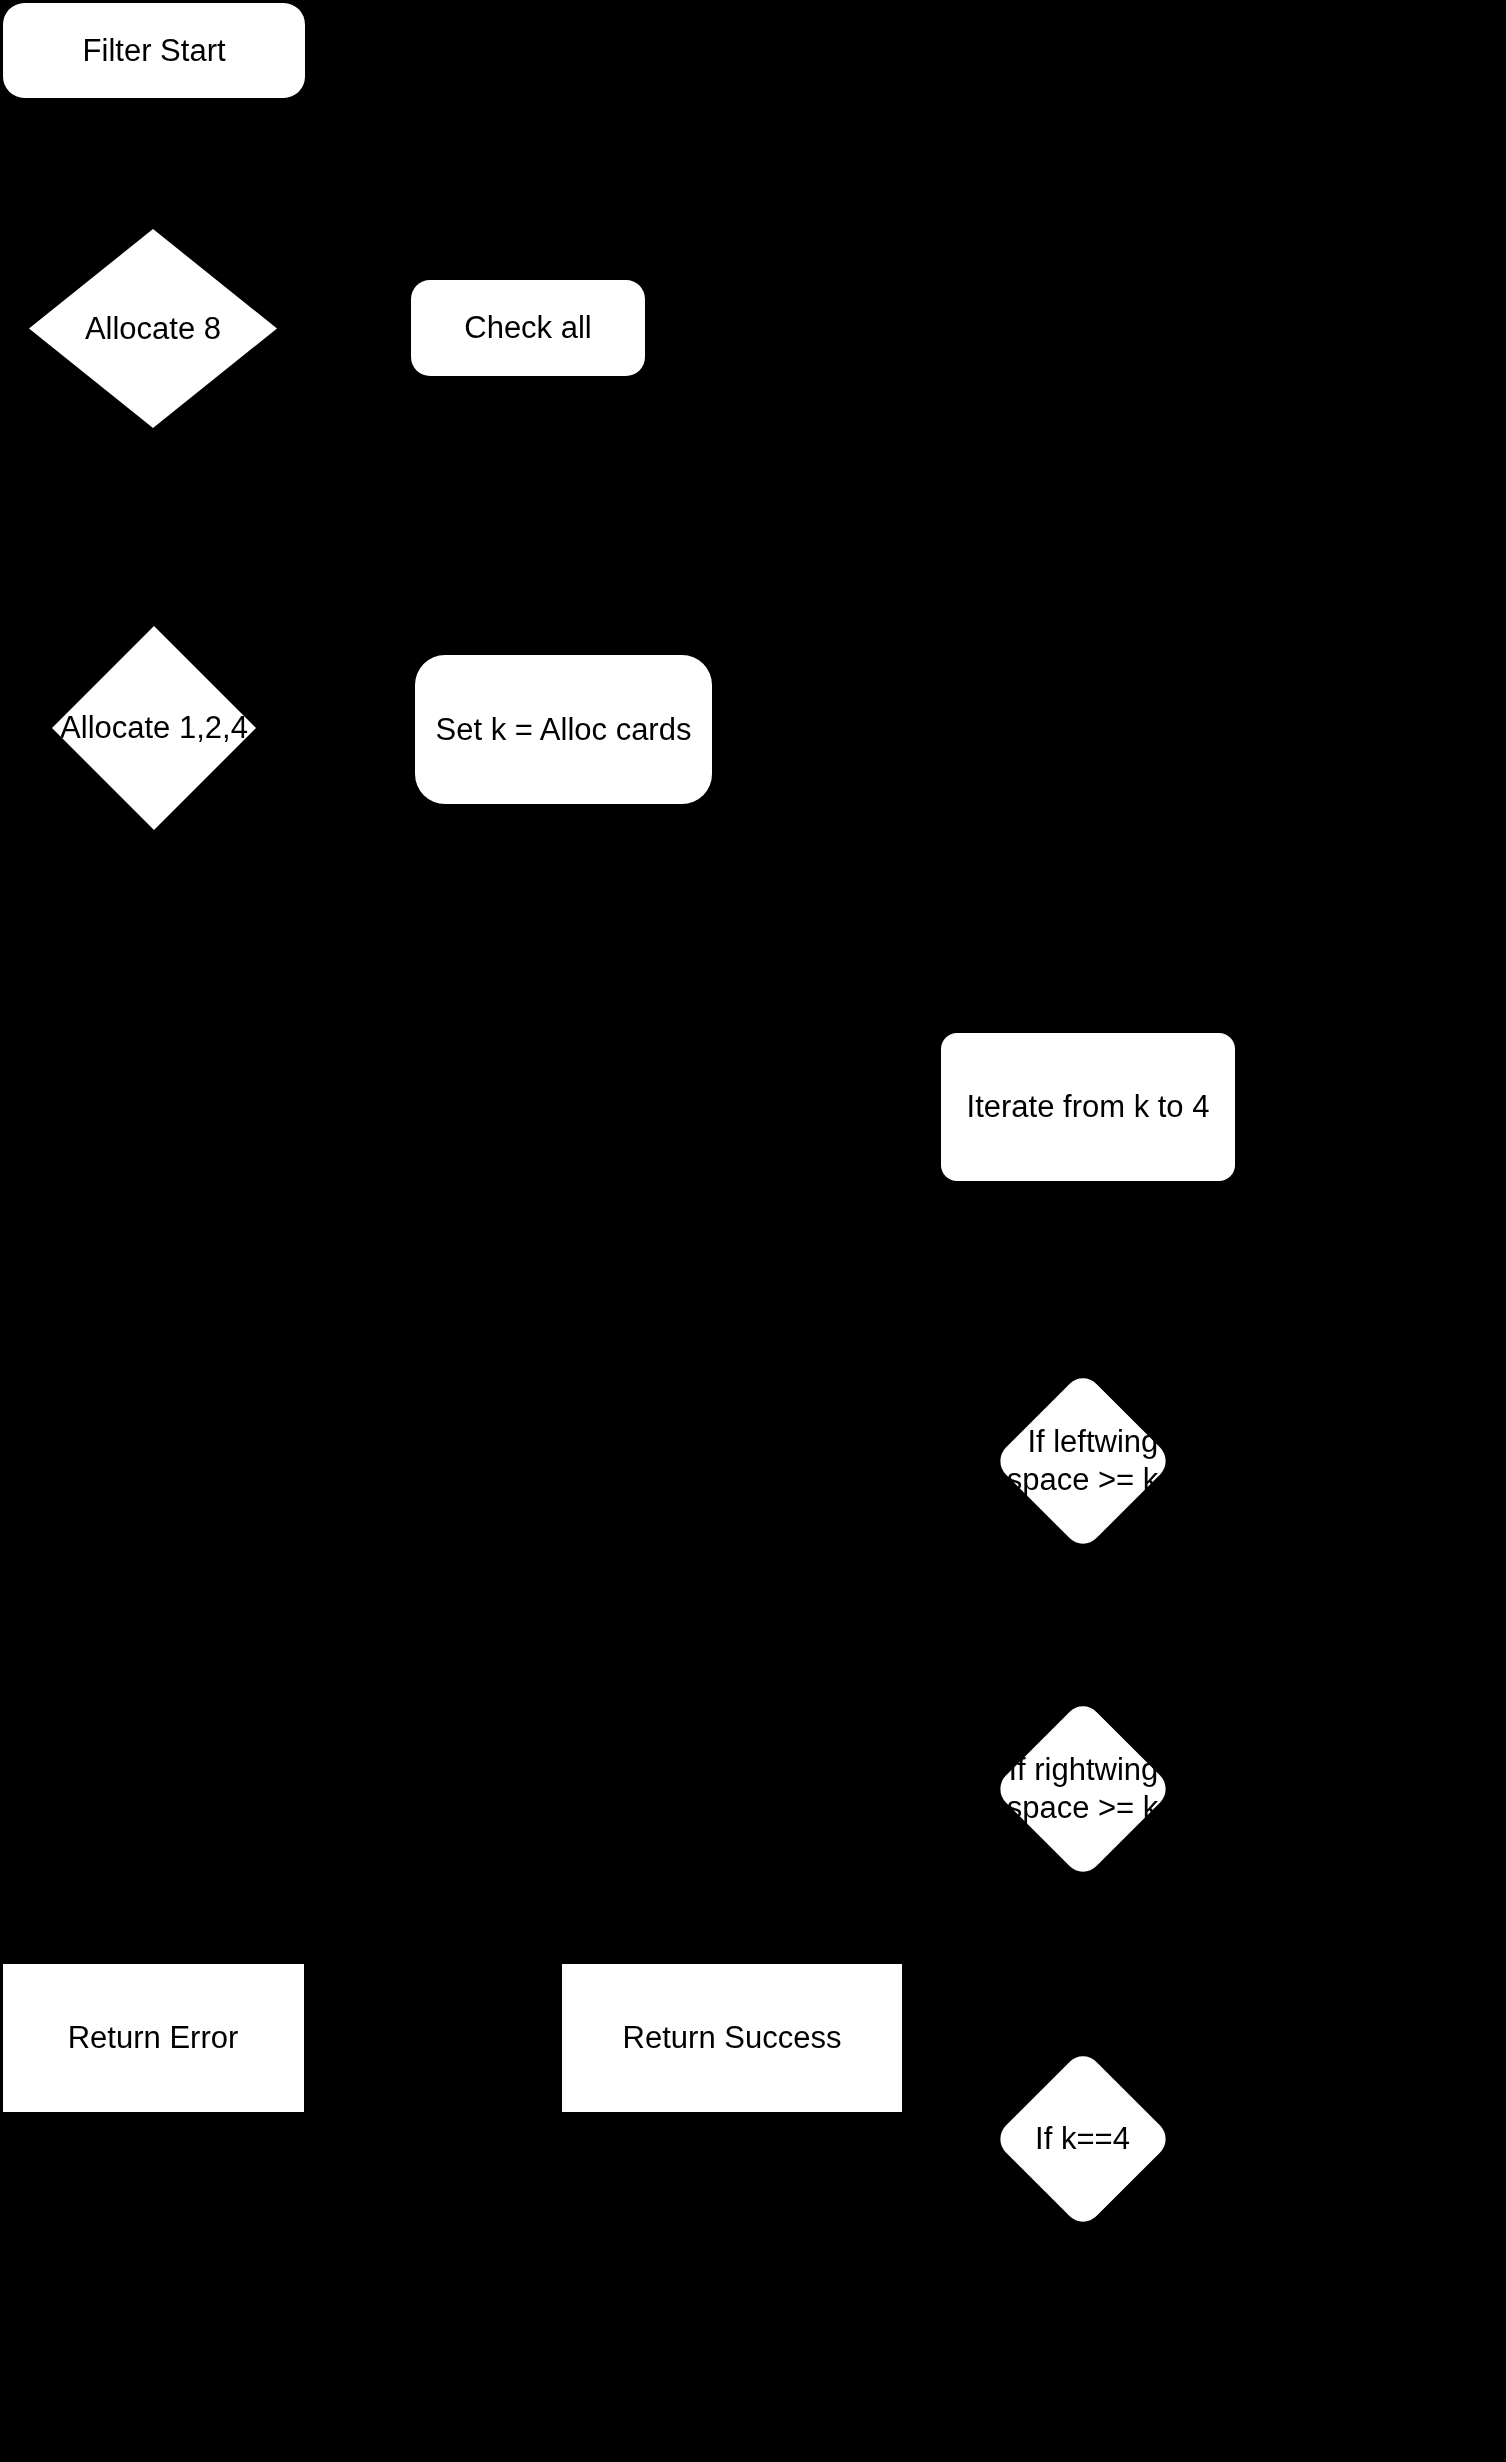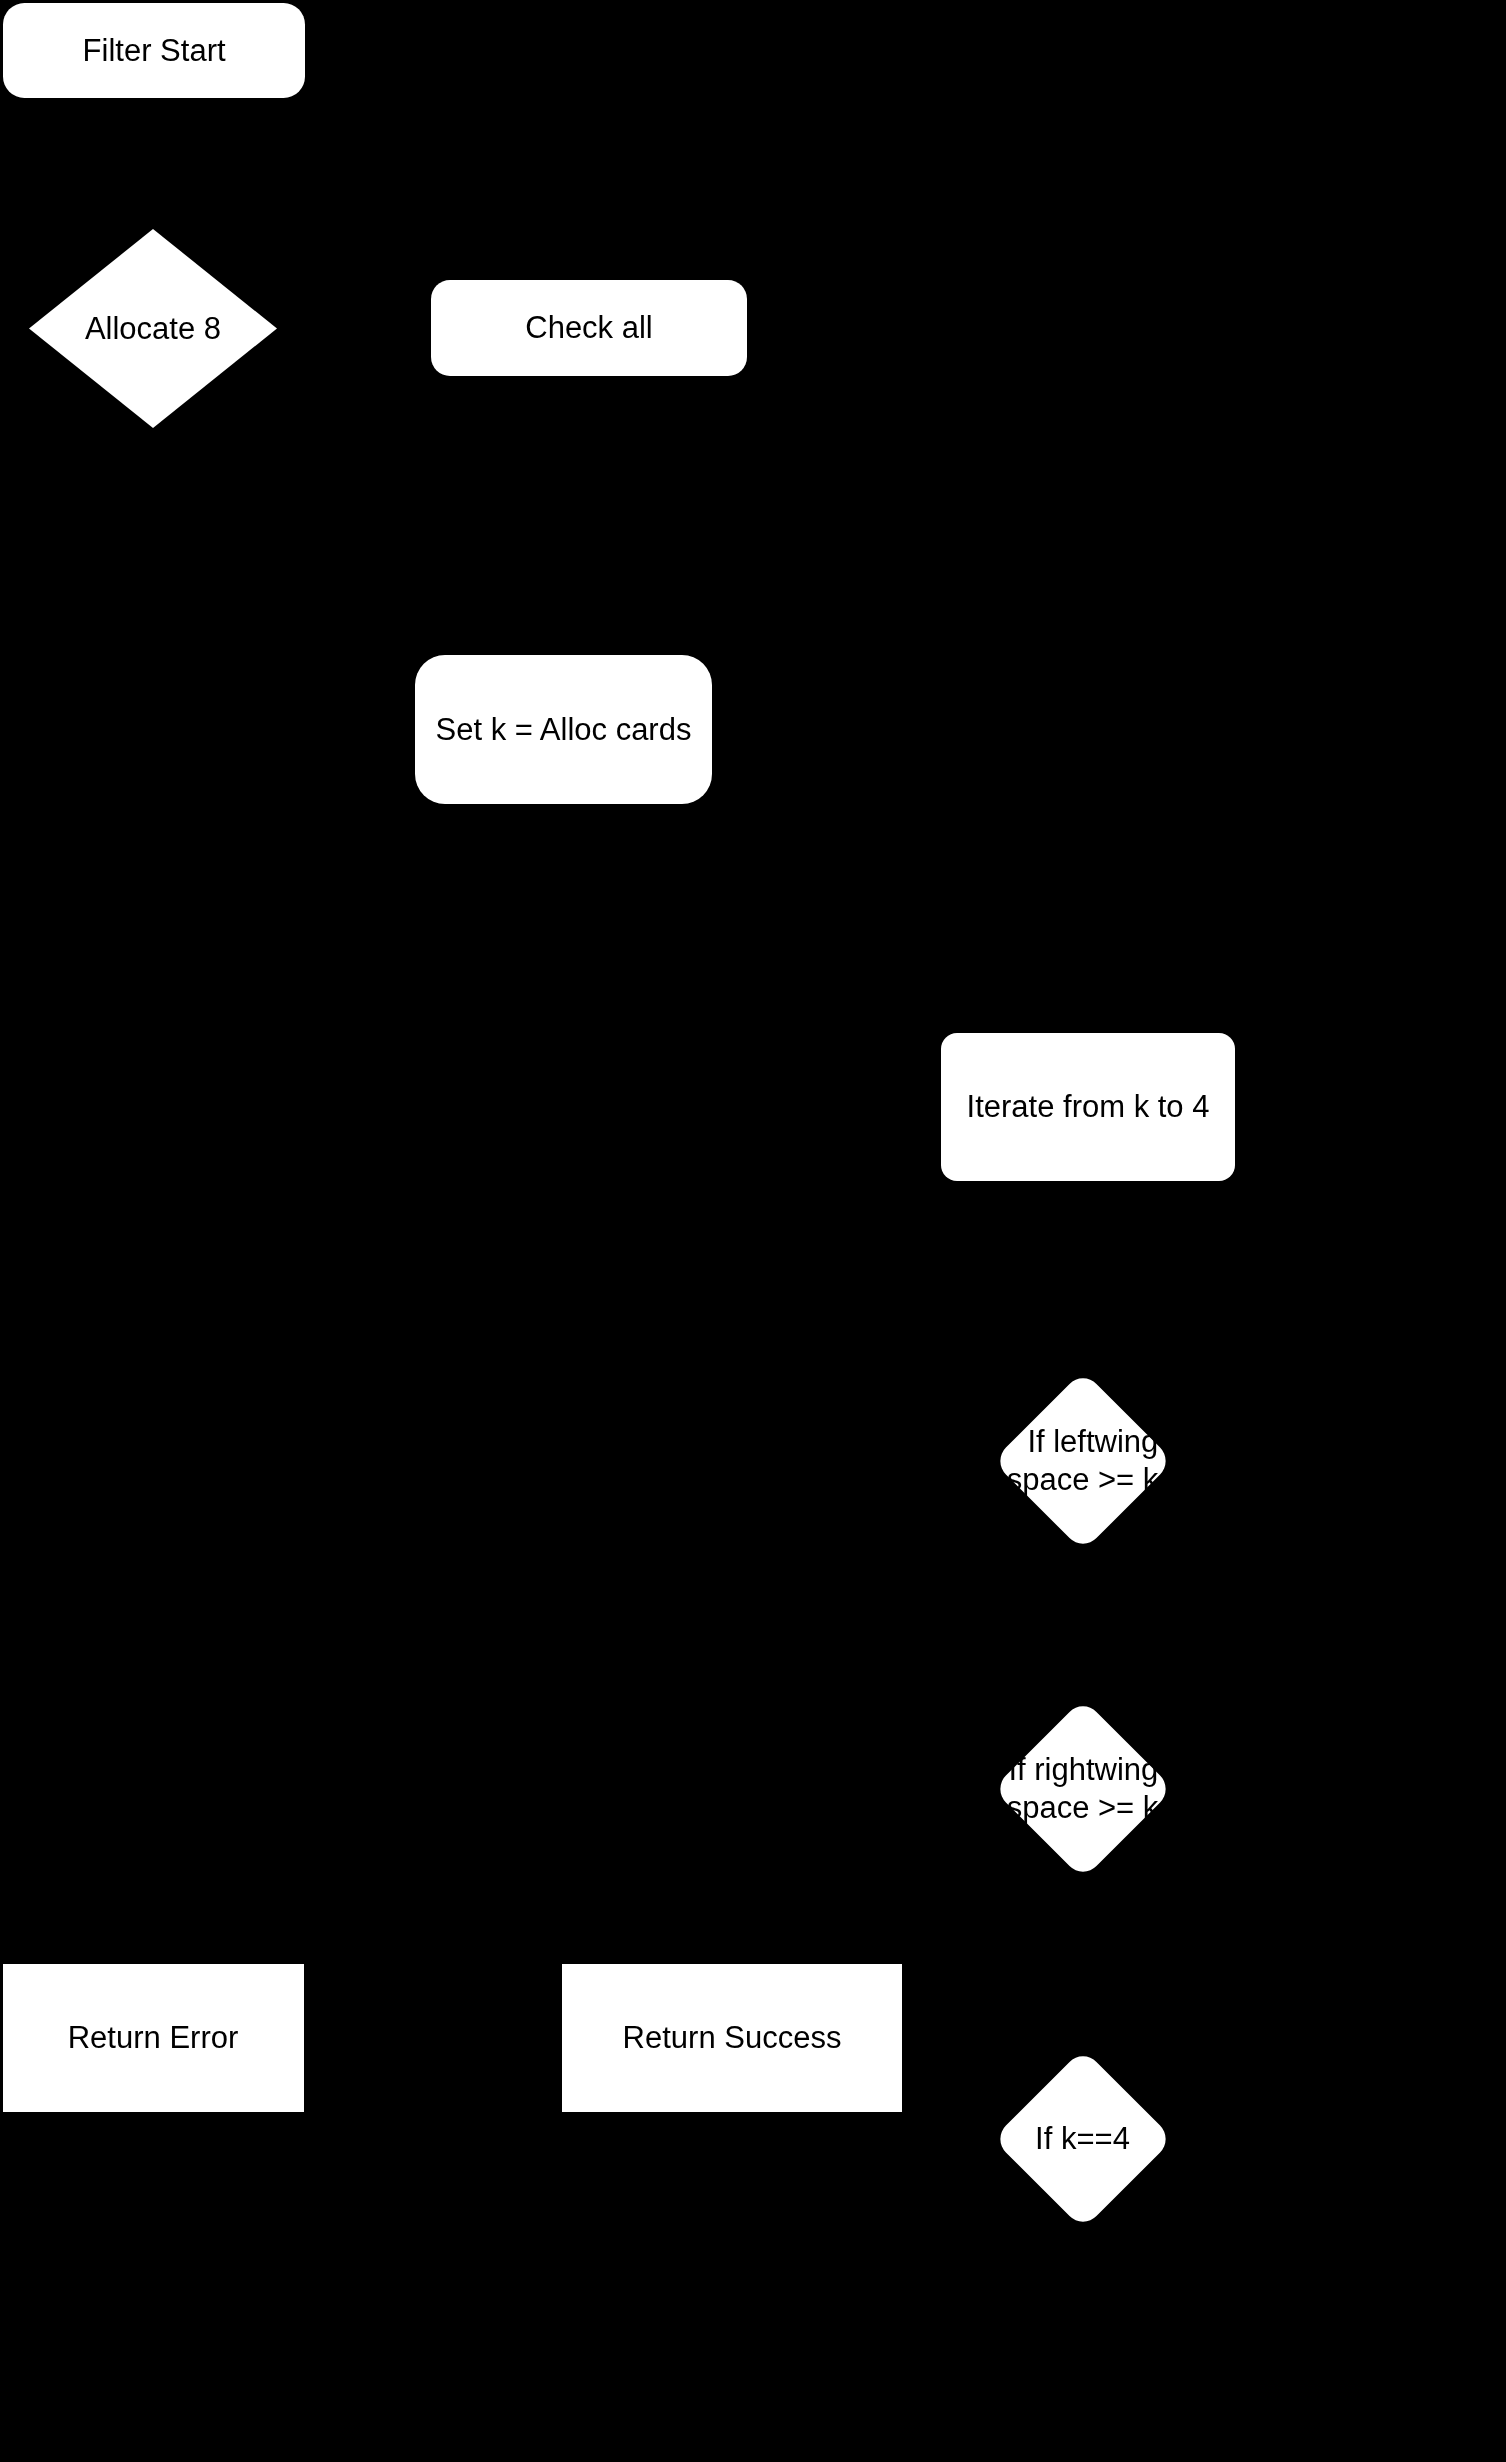--- a/index.html
+++ b/index.html
@@ -51,21 +51,21 @@
     transform: rotate(45deg);
   }
   .rd-label {
     position: relative;
     z-index: 1;
   }
 
   
   #n-filter-start   { left: 3.1px;    top: 3.1px;    width: 302px; height: 95px; border-radius: 21.4px; }
   #n-allocate-8     { left: 29px;   top: 229px;  width: 248px; height: 199px; }
-  #n-check-all      { left: 411px;  top: 280px;  width: 316px; height: 96px; border-radius: 19px; margin-left: 20px; }
+  #n-check-all      { left: 411px;  top: 280px;  width: 234px; height: 96px; border-radius: 19px; }
   #n-allocate-124   { left: 52px;   top: 626px;  width: 204px; height: 204px; }
   #n-set-k          { left: 415px;  top: 655px; width: 297px; height: 149px; border-radius: 30px; }
   #n-iterate        { left: 941px; top: 1033px; width: 294px; height: 148px; border-radius: 16px; }
   #n-if-leftwing    { left: 992px; top: 1370px; width: 181px; height: 181px; }
   #n-if-rightwing   { left: 992px; top: 1698px; width: 181px; height: 181px; }
   #n-return-error   { left: 2.5px;    top: 1964px; width: 301px; height: 148px; }
   #n-return-success { left: 562px;  top: 1964px; width: 340px; height: 148px; }
   #n-if-k4          { left: 992px; top: 2048px; width: 181px; height: 181px; }
 </style>
 </head>
@@ -78,20 +78,23 @@
   </div>
 
   <div class="node diamond" id="n-allocate-8">
     <span class="label">Allocate 8</span>
   </div>
 
   <div class="node box" id="n-check-all">
     <span class="label">Check all</span>
   </div>
 
+  <div class="node diamond" id="n-allocate-124">
+    <span class="label">Allocate 1,2,4</span>
+  </div>
 
   <div class="node box" id="n-set-k">
     <span class="label">Set k = Alloc cards</span>
   </div>
 
   <div class="node box" id="n-iterate">
     <span class="label">Iterate from k to 4</span>
   </div>
 
   <div class="node rdiamond" id="n-if-leftwing">

